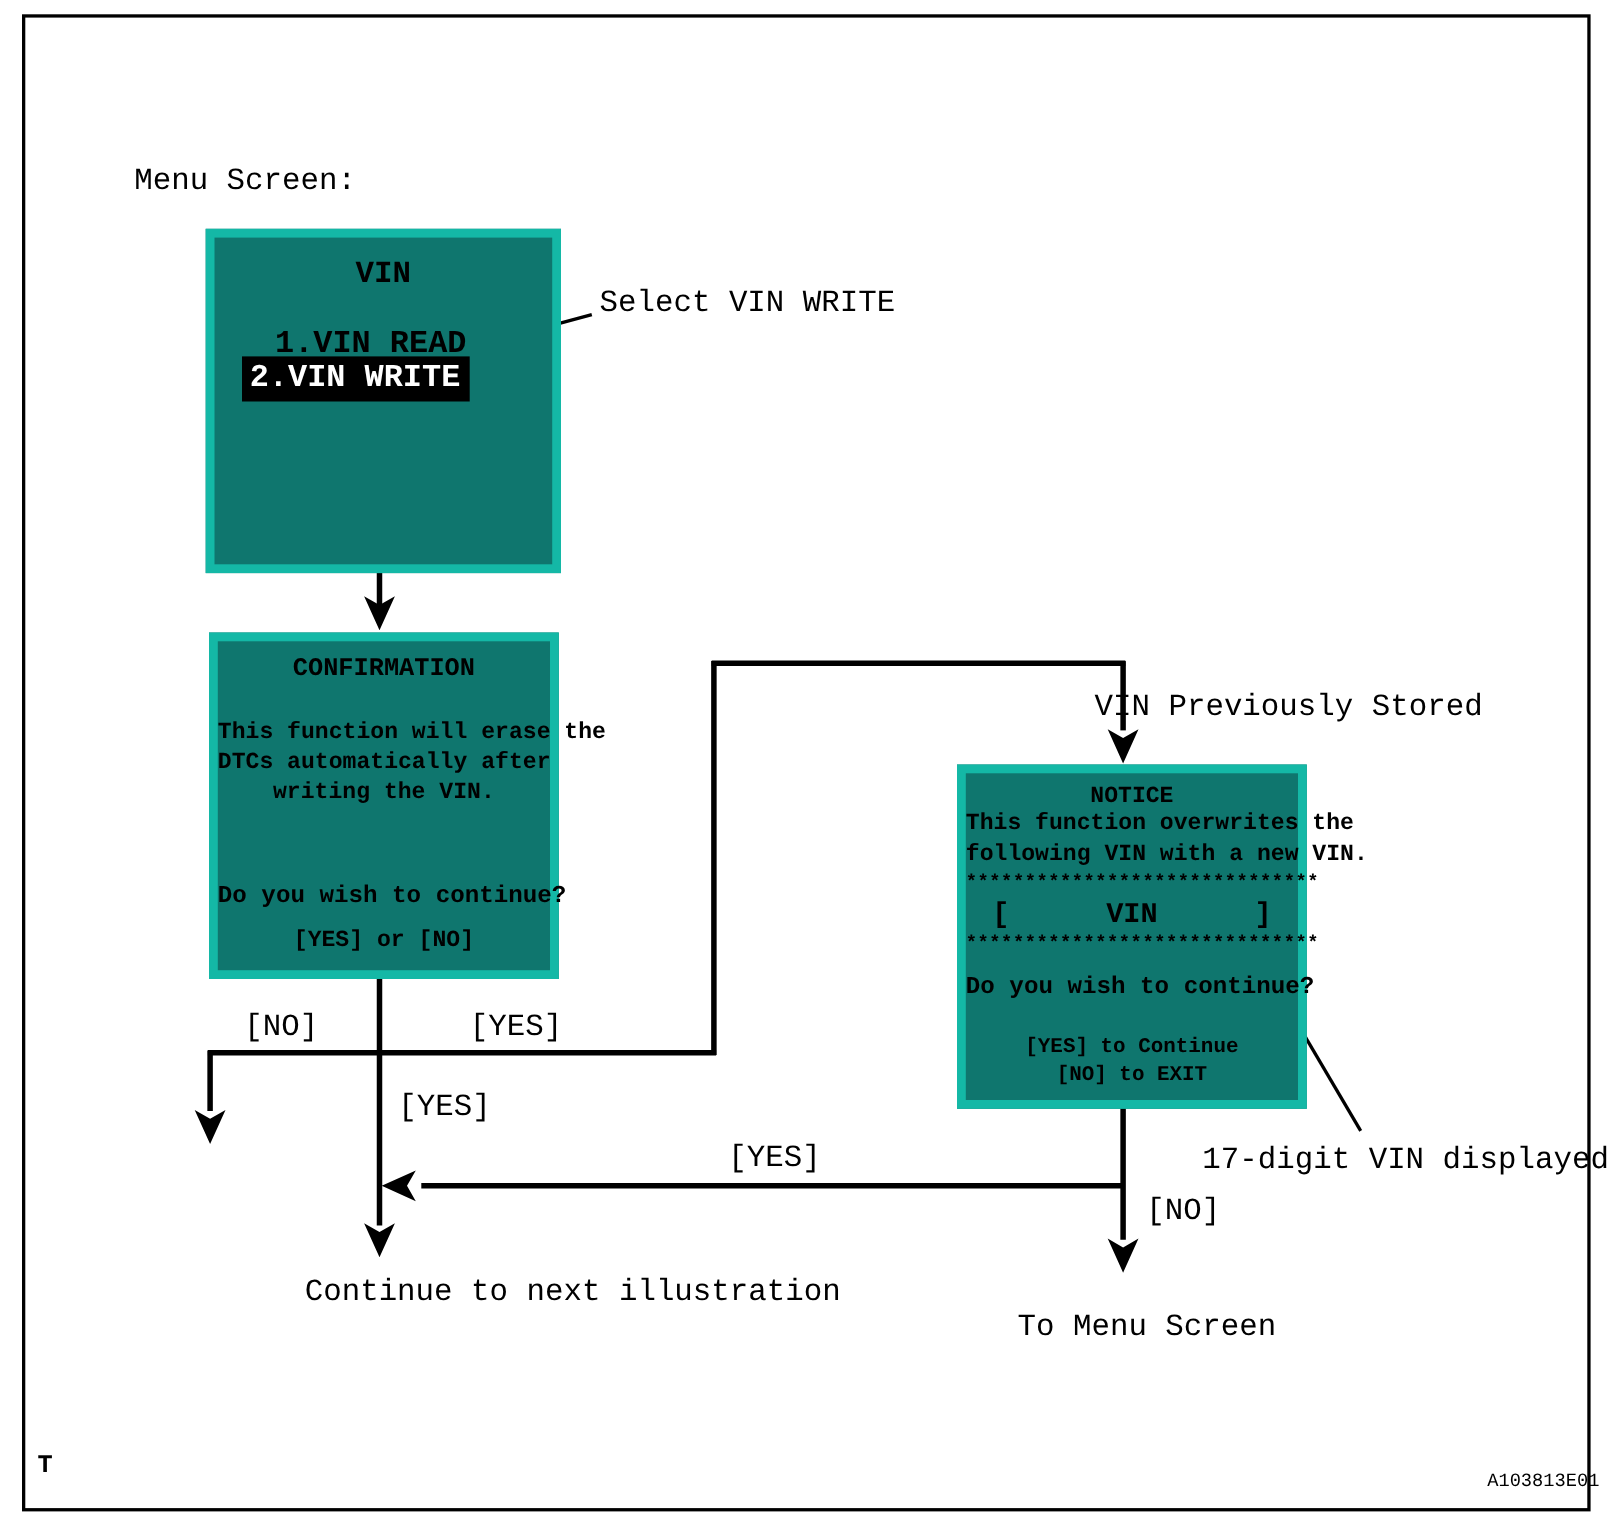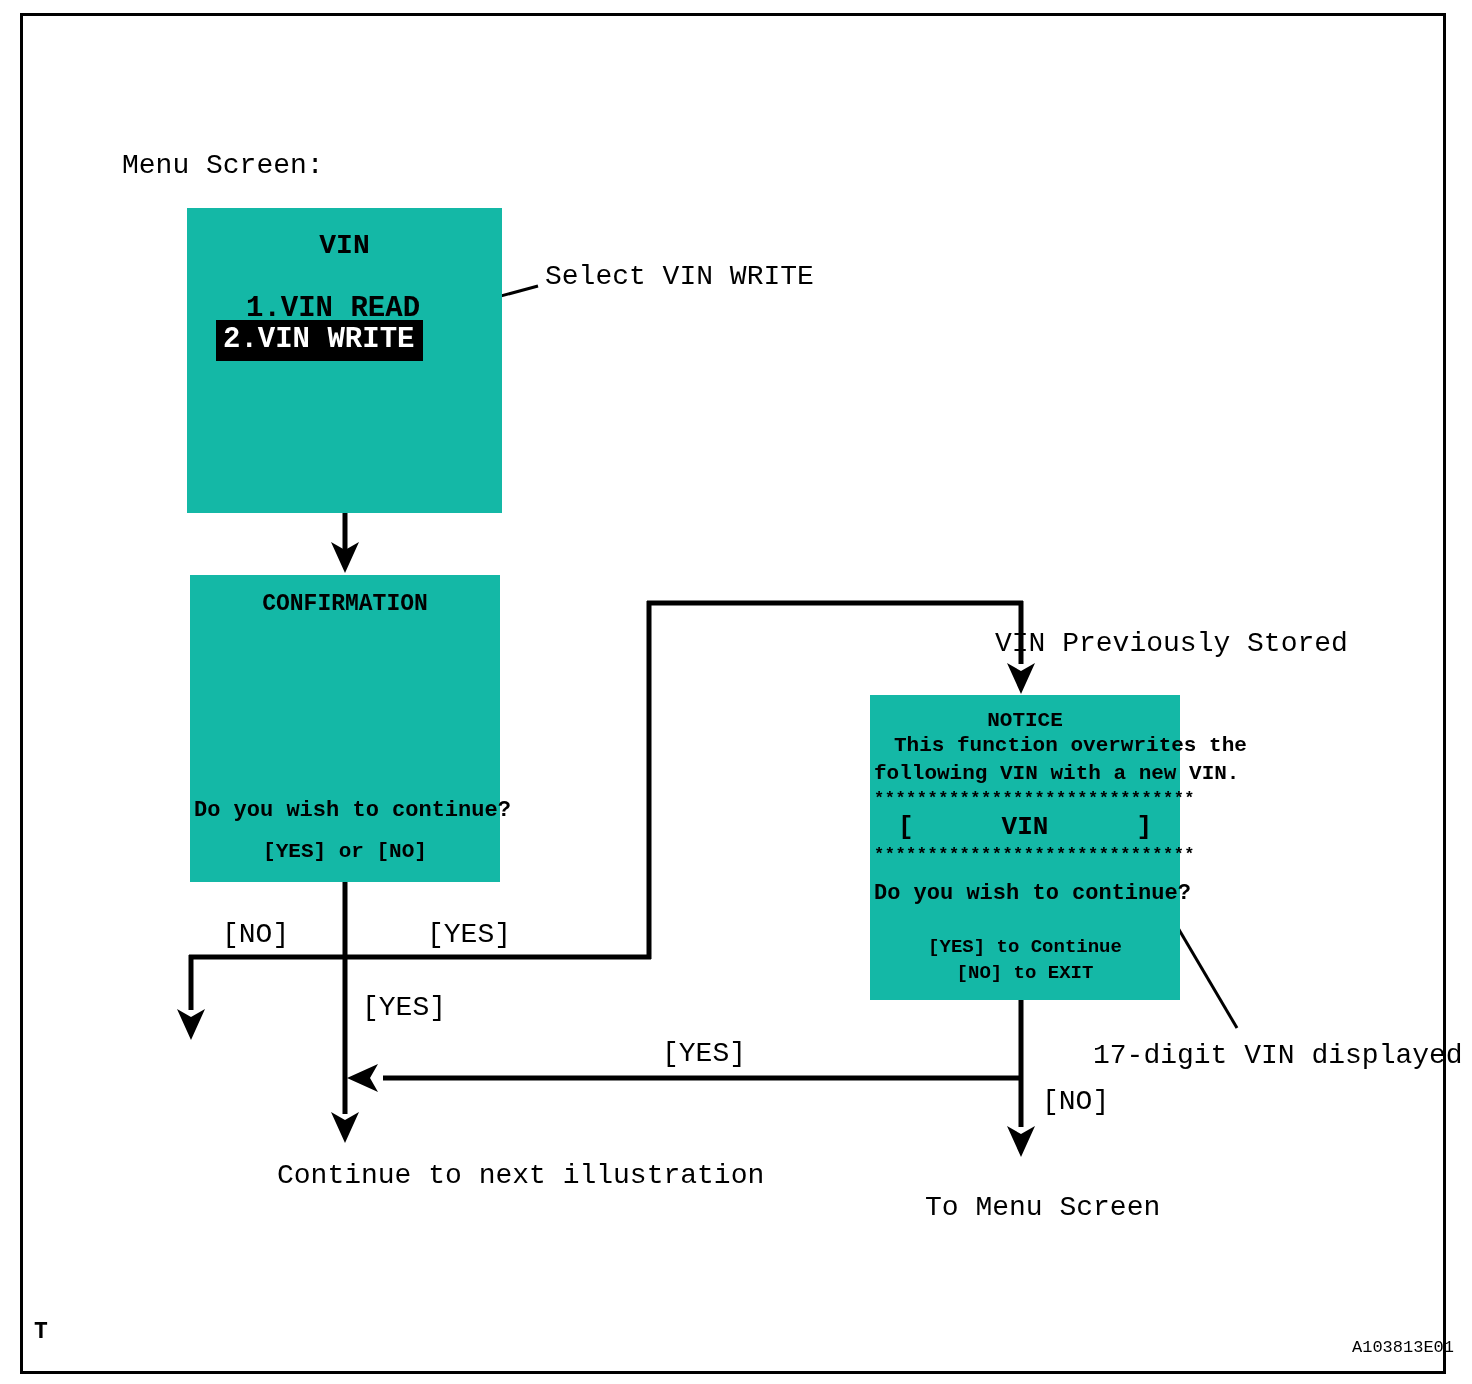--- a/index.html
+++ b/index.html
@@ -13,39 +13,39 @@
     border-radius:12px;
   }
   .outer-border{
     position:absolute;left:20px;top:13px;width:1420px;height:1355px;
     border:3px solid #000;
   }
   .connectors{position:absolute;left:0;top:0;width:1472px;height:1384px;pointer-events:none;}
   .lbl{position:absolute;font-size:28px;line-height:32px;white-space:nowrap;}
   .lbl-small{position:absolute;font-size:17px;white-space:nowrap;}
   .lbl-bold{font-weight:bold;}
-  .screen-box{position:absolute;border:4px solid #14b8a6;background:#14b8a6;}
+  .screen-box{position:absolute;border:8px solid #14b8a6;background:#0f766e;}
   .menu-box{left:187px;top:208px;width:307px;height:297px;}
   .confirm-box{left:190px;top:575px;width:302px;height:299px;}
   .notice-box{left:870px;top:695px;width:302px;height:297px;}
   .bx-line{position:absolute;left:0;right:0;text-align:center;font-weight:bold;white-space:nowrap;}
   .menu-title{top:18px;font-size:28px;}
   .menu-item{position:absolute;font-size:29px;font-weight:bold;white-space:nowrap;}
   .menu-item-read{left:32px;top:80px;margin-left:23px;}
   .menu-item-write{
     left:25px;top:108px;
     background:#000;color:#fff;
     padding:3px 9px 5px 7px;
   }
   .cf-title{top:12px;font-size:23px;}
   .cf-body{top:70px;font-size:21px;line-height:27px;}
   .cf-question{top:219px;font-size:22px;}
   .cf-options{top:261px;font-size:21px;}
   .nt-title{top:10px;font-size:21px;}
-  .nt-line1{top:35px;font-size:21px;padding-left:20px;}
+  .nt-line1{top:35px;font-size:21px;}
   .nt-line2{top:63px;font-size:21px;}
   .nt-ast1{top:90px;font-size:17px;letter-spacing:0.5px;}
   .nt-ast2{top:146px;font-size:17px;letter-spacing:0.5px;}
   .nt-vinrow{
     position:absolute;left:0;right:0;top:113px;
     display:flex;justify-content:space-between;align-items:center;
     padding:0 24px;font-weight:bold;font-size:26px;
   }
   .nt-question{top:182px;font-size:22px;}
   .nt-yes{top:237px;font-size:19px;}
@@ -92,20 +92,25 @@
   <div class="screen-box menu-box">
     <div class="bx-line menu-title">VIN</div>
     <div class="menu-item menu-item-read">1.VIN READ</div>
     <div class="menu-item menu-item-write">2.VIN WRITE</div>
   </div>
 
   <div class="lbl" style="left:545px;top:261px;">Select VIN WRITE</div>
 
   <div class="screen-box confirm-box">
     <div class="bx-line cf-title">CONFIRMATION</div>
+    <div class="bx-line cf-body">
+      <div>This function will erase the</div>
+      <div>DTCs automatically after</div>
+      <div>writing the VIN.</div>
+    </div>
     <div class="bx-line cf-question">Do you wish to continue?</div>
     <div class="bx-line cf-options">[YES] or [NO]</div>
   </div>
 
   <div class="lbl" style="left:222px;top:919px;">[NO]</div>
   <div class="lbl" style="left:427px;top:919px;">[YES]</div>
   <div class="lbl" style="left:362px;top:992px;">[YES]</div>
 
 
   <div class="lbl" style="left:277px;top:1160px;">Continue to next illustration</div>

